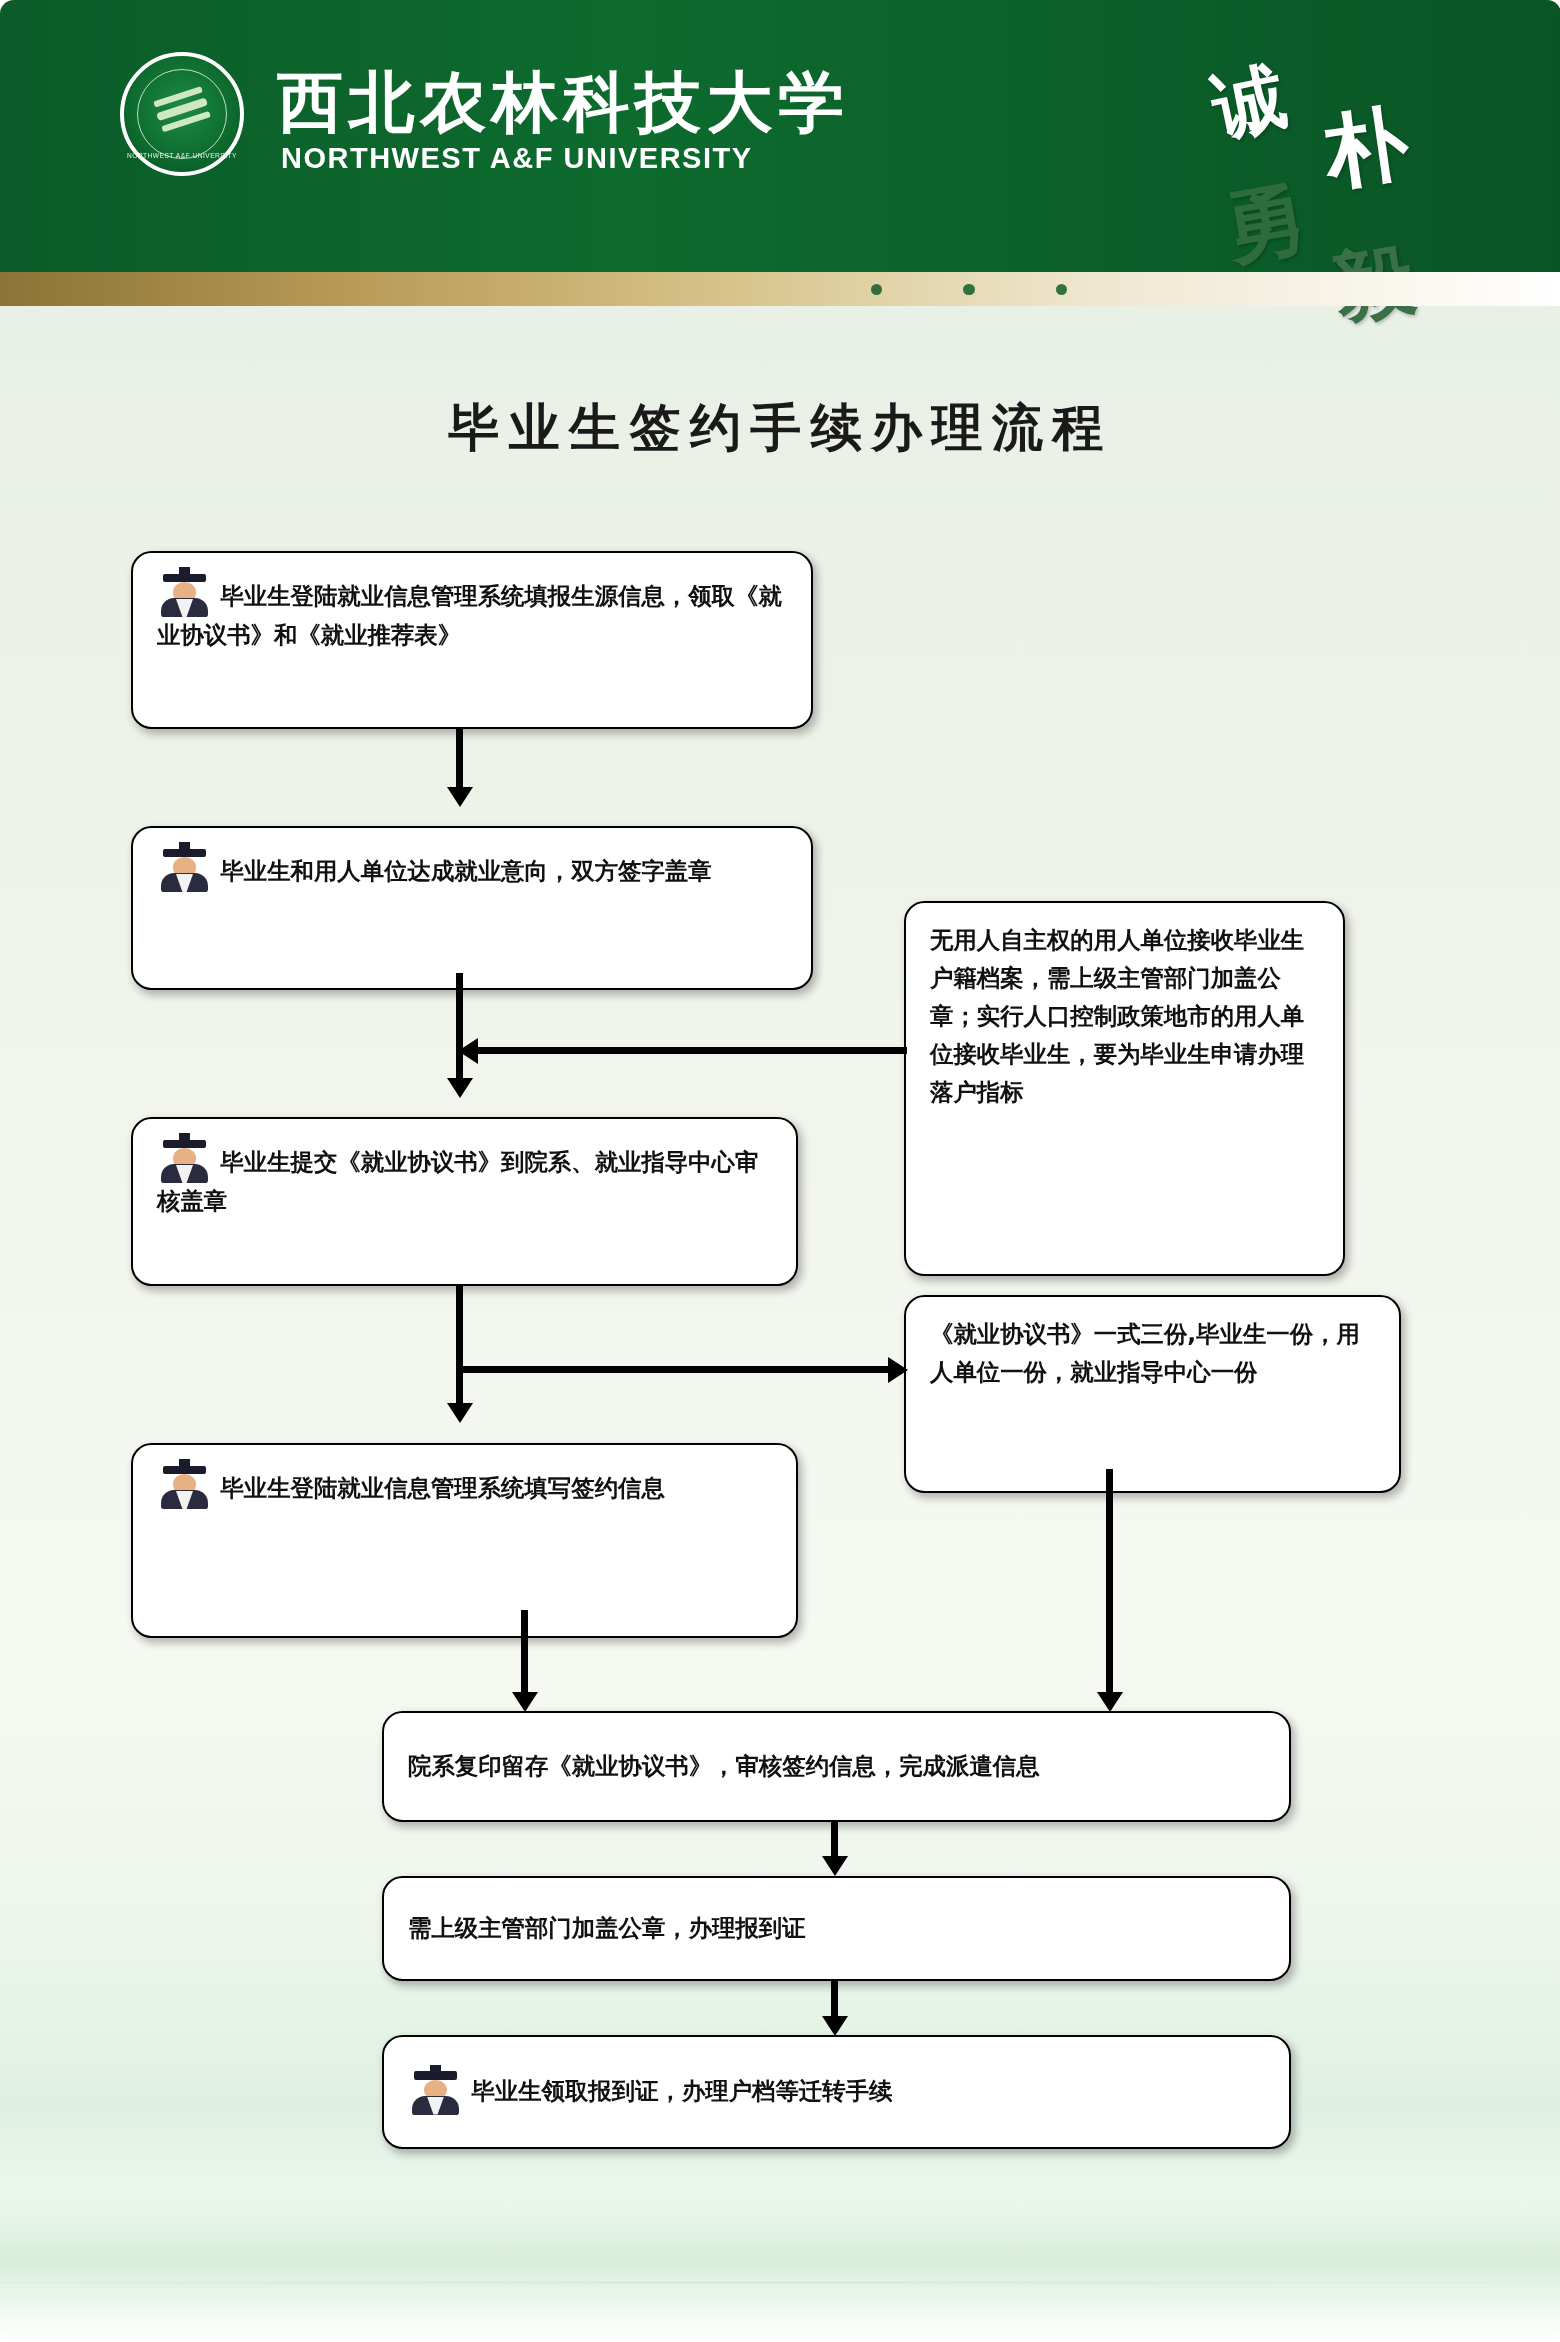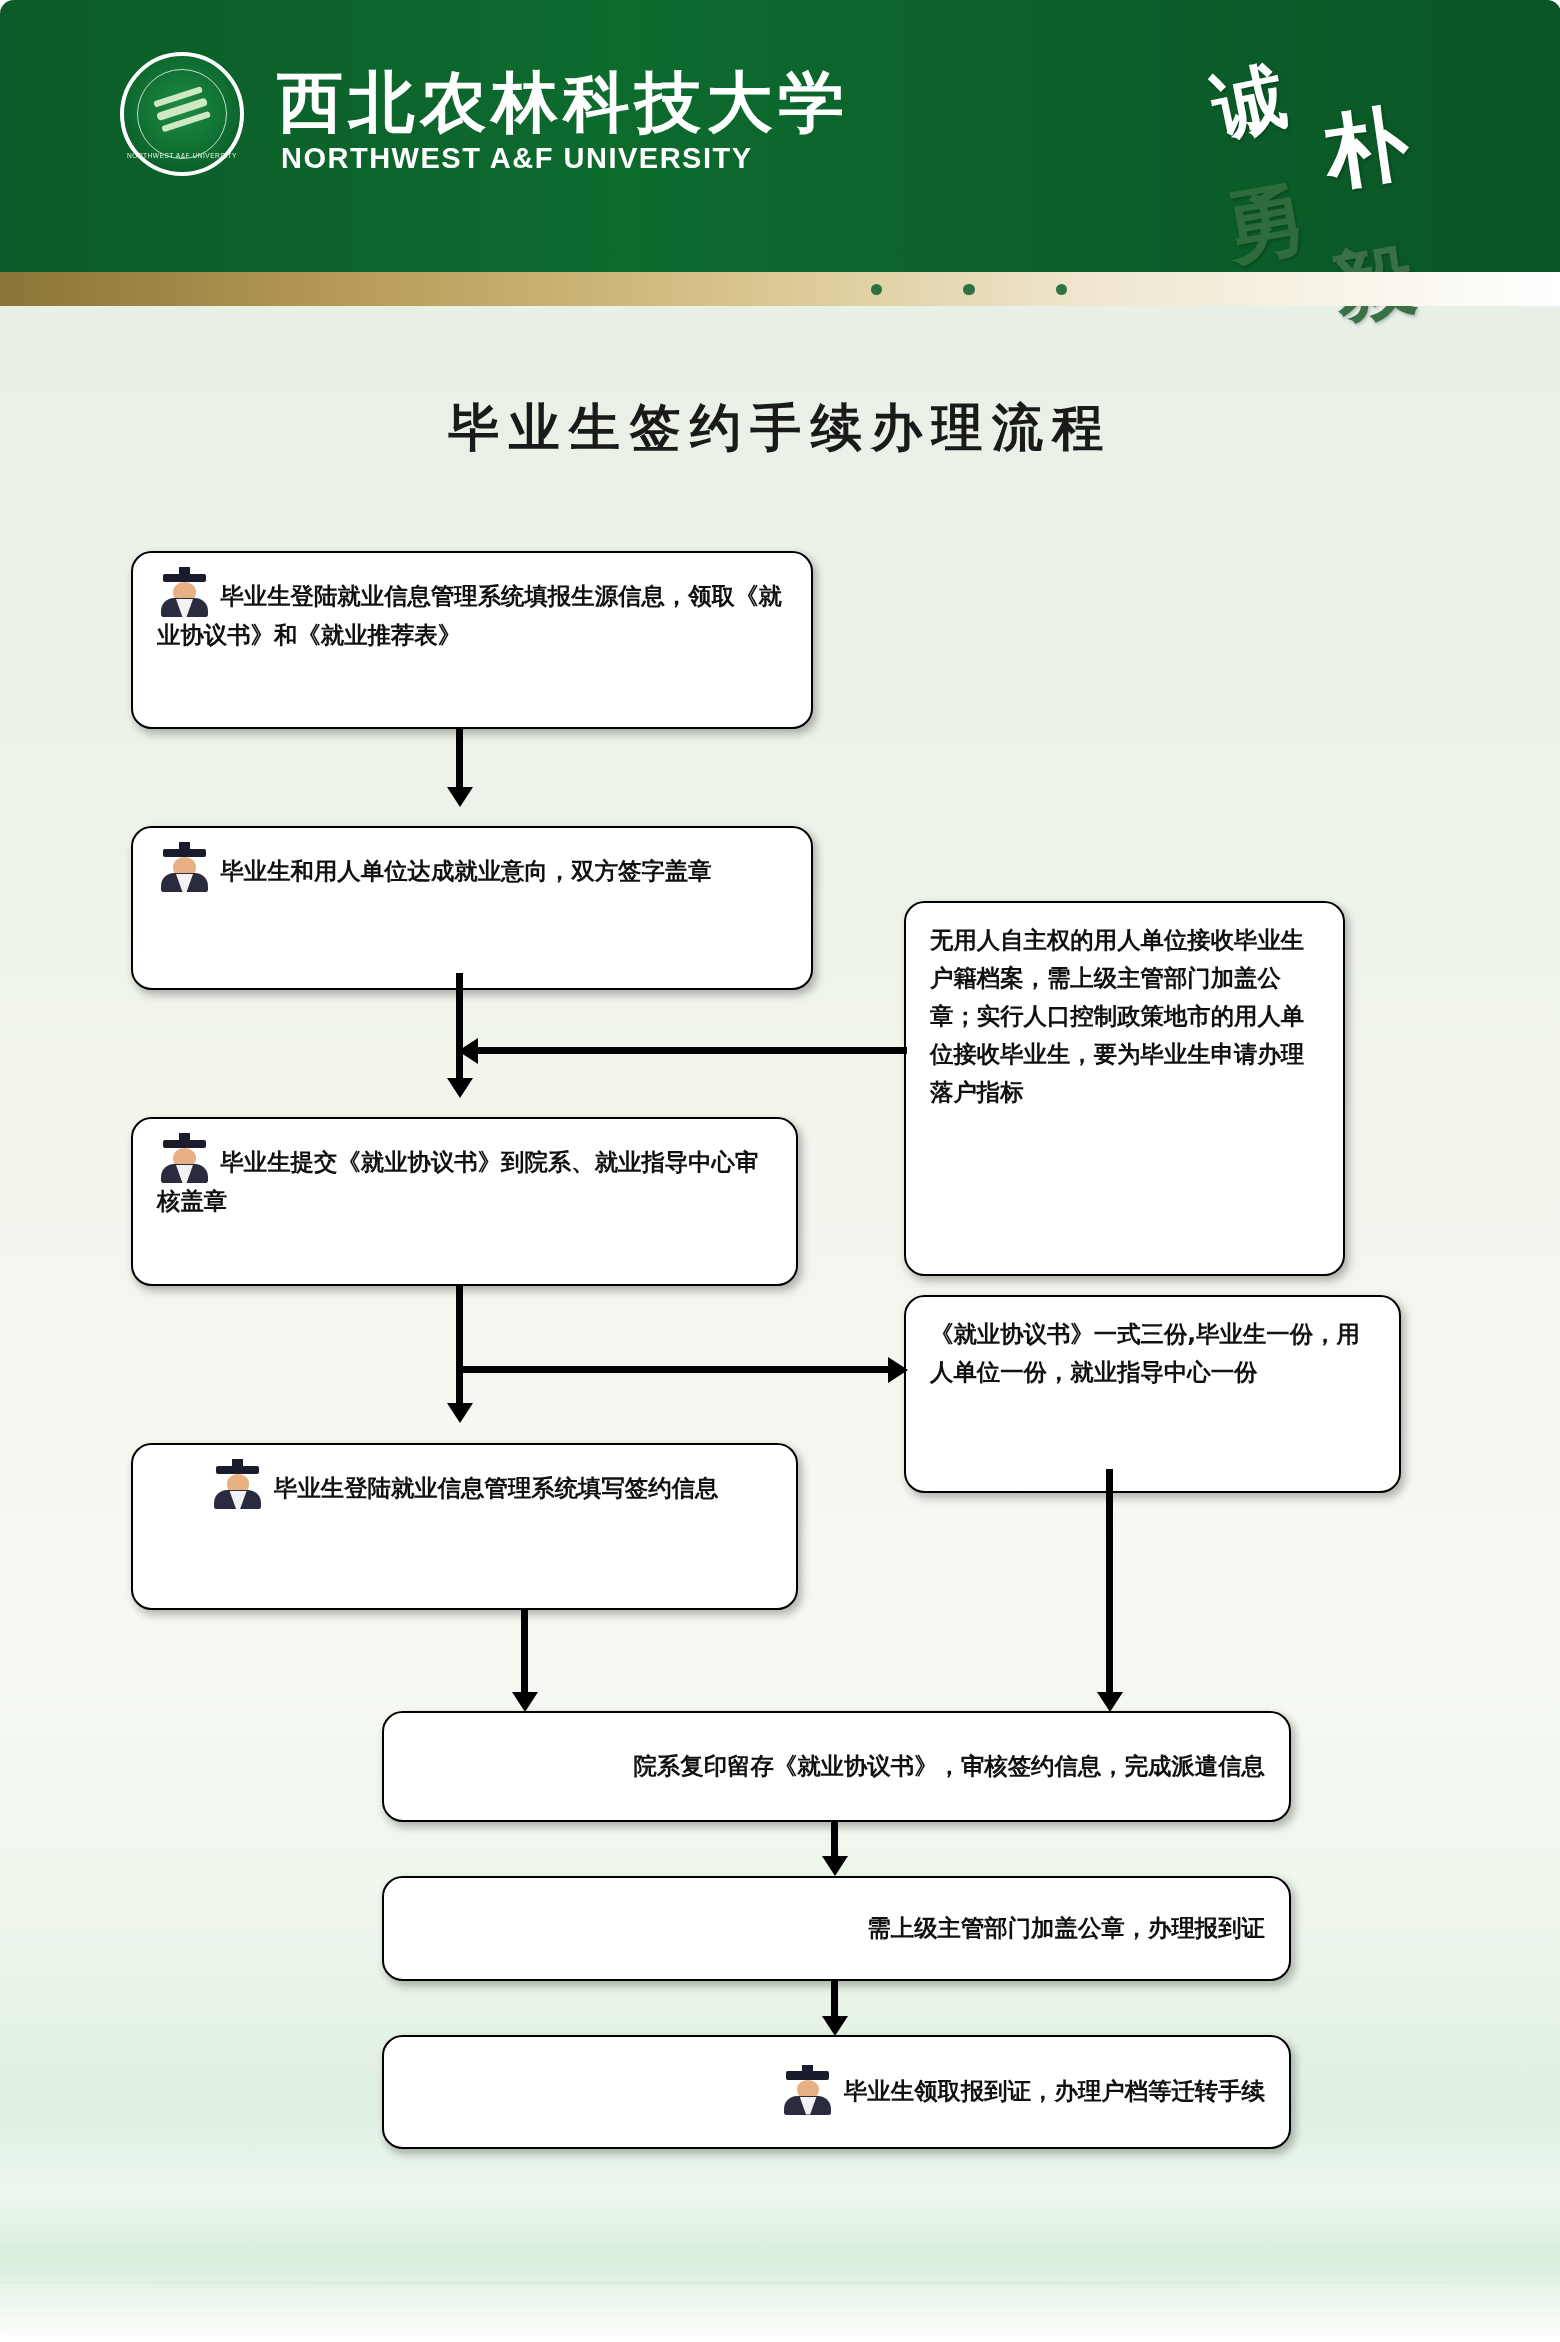--- a/index.html
+++ b/index.html
@@ -89,21 +89,21 @@
     box-sizing:border-box;
     background:#ffffff;
     border:2.8px solid #000000;
     border-radius:20.6px;
     box-shadow:3.7px 4.7px 8.4px rgba(0,0,0,.28);
     font-family:"DejaVu Sans","Liberation Sans",sans-serif;
     font-size:23.4px;font-weight:bold;color:#111111;
     line-height:1.62;
     padding:19px 24px;
   }
-  .box.center{display:flex;align-items:center;justify-content:flex-end;text-align:center;}
+  .box.center{display:flex;align-items:center;justify-content:flex-start;text-align:center;}
   .box .txt{display:inline;}
   .avatar{
     display:inline-block;vertical-align:-13px;
     width:54px;height:45px;position:relative;margin-right:9.4px;
   }
   .avatar .cap{
     position:absolute;left:5.6px;top:1.9px;width:43px;height:8.4px;background:#1b1b2e;
     transform:skewX(0deg);border-radius:1.9px;
   }
   .avatar .cap:after{
@@ -119,21 +119,21 @@
   }
   .avatar .shirt{
     position:absolute;left:19px;top:27px;width:17px;height:18px;background:#f2f2f2;
     clip-path:polygon(0 0,100% 0,62% 100%,38% 100%);
   }
 
   
   #box1{left:131px;top:551px;width:682px;height:178px;}
   #box2{left:131px;top:826px;width:682px;height:164px;}
   #box3{left:131px;top:1117px;width:667px;height:169px;}
-  #box4{left:131px;top:1443px;width:667px;height:167px;text-align:center;}
+  #box4{left:131px;top:1443px;width:667px;height:195px;}
   #box5{left:904px;top:901px;width:441px;height:375px;}
   #box6{left:904px;top:1295px;width:497px;height:198px;}
   #box7{left:382px;top:1711px;width:909px;height:111px;}
   #box8{left:382px;top:1876px;width:909px;height:105px;}
   #box9{left:382px;top:2035px;width:909px;height:114px;}
 
   
   .arrow-v,.arrow-h{position:absolute;}
   .arrow-v .line{position:absolute;left:0;top:0;width:6.6px;background:#000;}
   .arrow-v .head{

